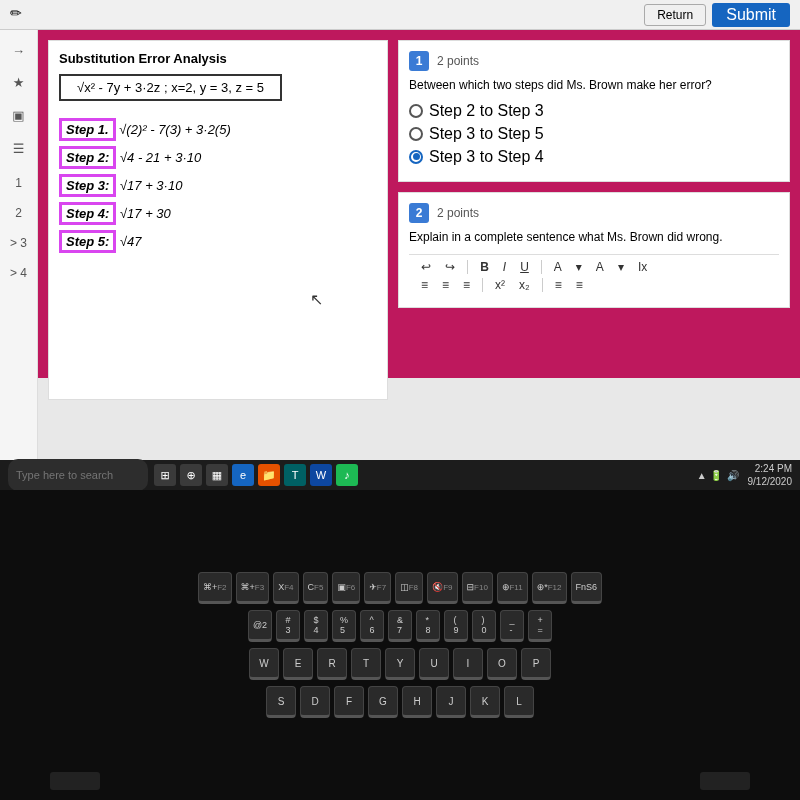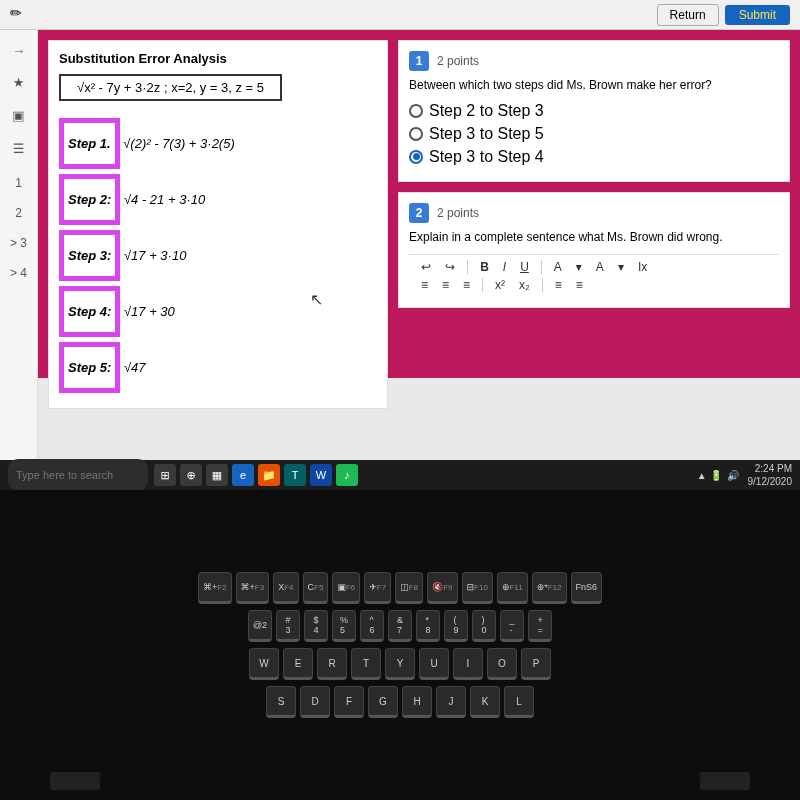--- a/index.html
+++ b/index.html
@@ -48,24 +48,24 @@
       padding: 3px 12px;
       font-size: 12px;
       cursor: pointer;
       border-radius: 3px;
       margin-right: 6px;
     }
     .submit-btn {
       background: #1565c0;
       border: none;
       padding: 3px 14px;
-      font-size: 12px;
+      font-size: 16px;
       cursor: pointer;
       border-radius: 3px;
-      color: #fde047;
+      color: #ffffff;
     }
 
     
     .left-sidebar {
       position: absolute;
       left: 0;
       top: 30px;
       width: 38px;
       height: 430px;
       background: #f5f5f5;
@@ -129,23 +129,23 @@
     }
     .math-step {
       font-size: 13px;
       margin: 5px 0;
       font-style: italic;
     }
     .math-step span {
       font-weight: bold;
     }
     .step-box {
-      border: 5px solid #d946ef;
+      border: 3px solid #d946ef;
       display: inline-block;
-      padding: 13px 4px;
+      padding: 1px 4px;
     }
 
     
     .question-panel {
       flex: 1;
       display: flex;
       flex-direction: column;
       gap: 10px;
     }
 

